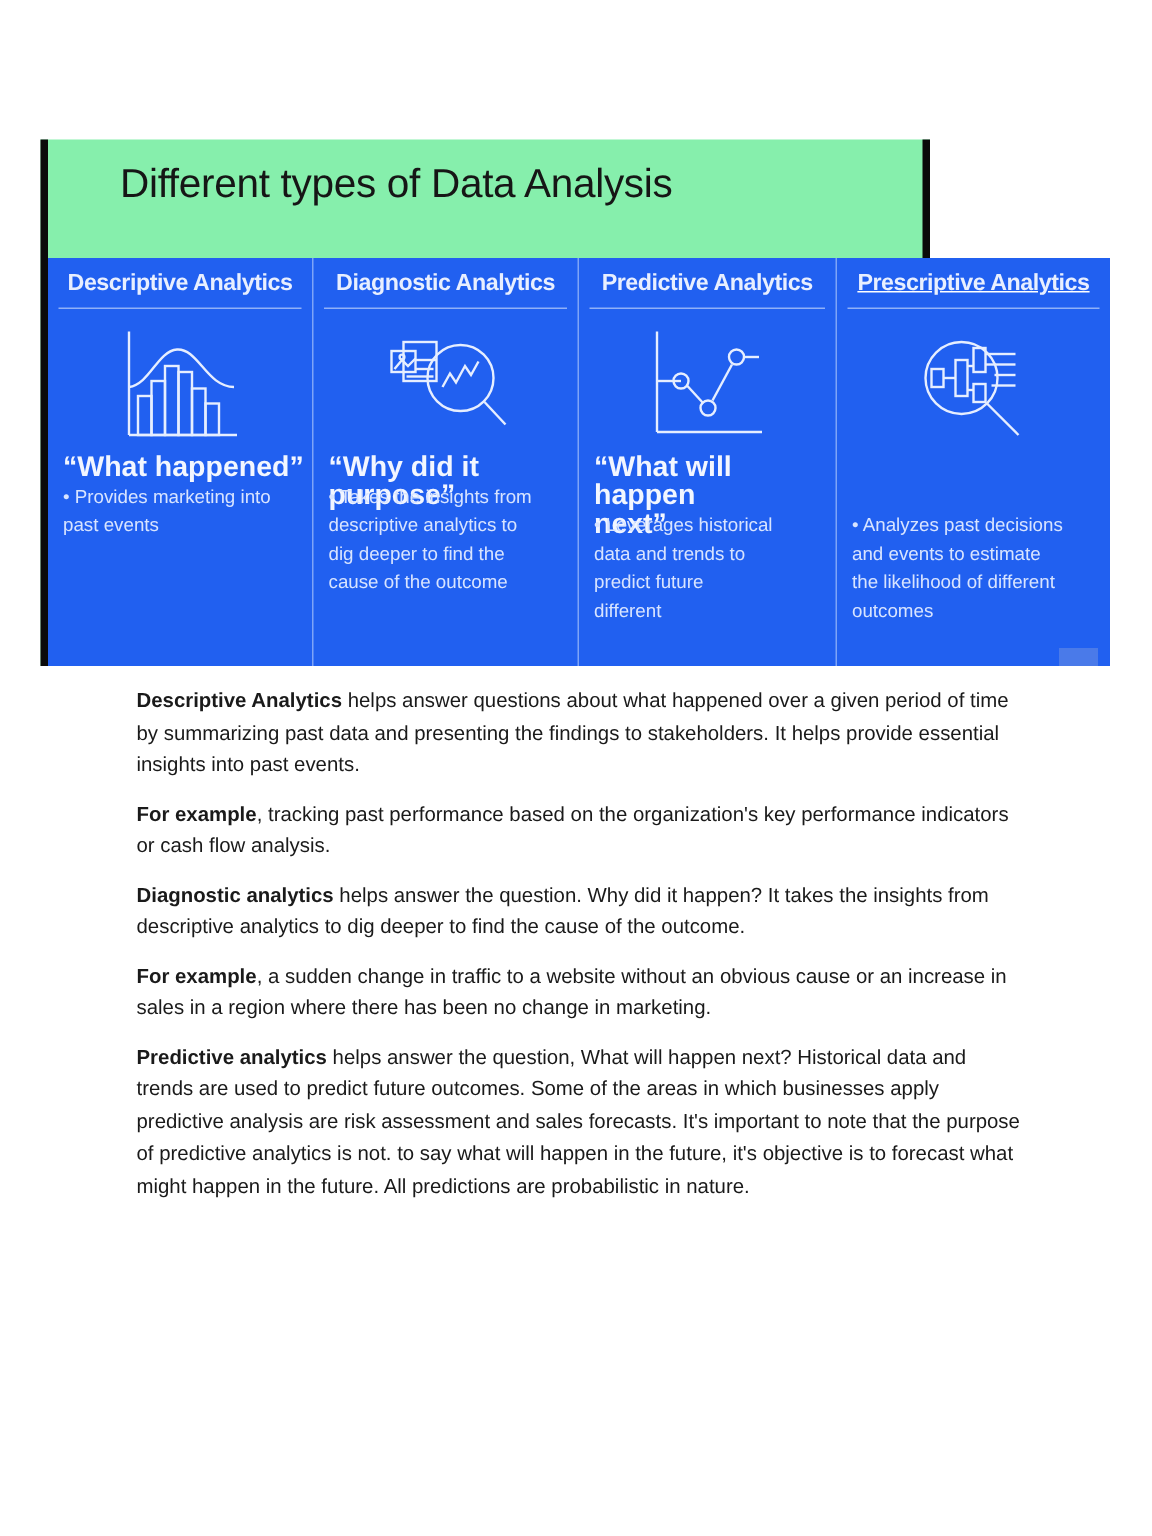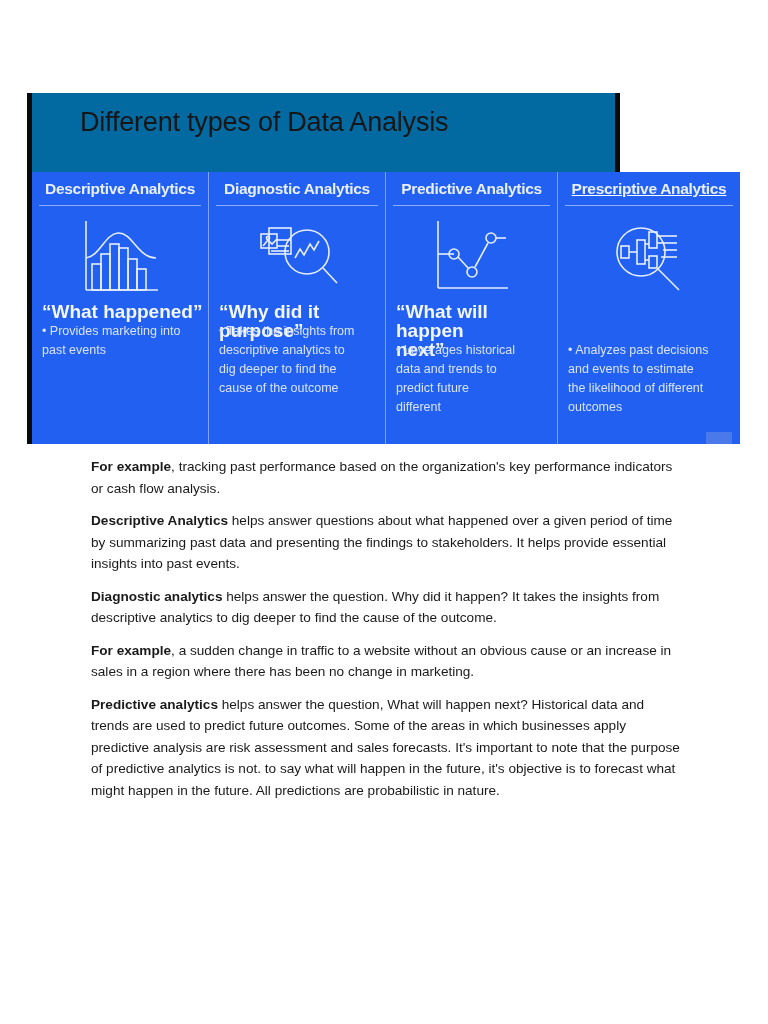--- a/index.html
+++ b/index.html
@@ -2,21 +2,21 @@
 <html><head>
 <meta charset="utf-8">
 <style>
   html, body { margin: 0; padding: 0; }
   body {
     width: 768px; height: 1024px; background: #ffffff; position: relative; overflow: hidden;
     font-family: "Liberation Sans", sans-serif; color: #111;
   }
   .figure {
     position: absolute; left: 27px; top: 93px; width: 593px; height: 351px;
-    background: #0369a1;
+    background: #86efac;
   }
   .bar-left { position: absolute; left: 0; top: 0; width: 5px; height: 351px; background: #0a0a0a; }
   .bar-right { position: absolute; right: 0; top: 0; width: 5px; height: 351px; background: #0a0a0a; }
   .fig-title {
     position: absolute; left: 53px; top: 14px; font-size: 27px; color: #161616;
     font-family: "Liberation Sans", sans-serif; letter-spacing: -0.2px;
   }
   .panel {
     position: absolute; left: 5px; top: 79px; width: 708px; height: 272px;
     background: #2160f0; display: flex;
@@ -151,18 +151,18 @@
       <div class="col-desc" style="top:169px">• Analyzes past decisions
    and events to estimate
    the likelihood of different
    outcomes</div>
       <div class="logo"></div>
     </div>
   </div>
 </div>
 
 <div class="body-text">
+  <p><b>Descriptive Analytics</b><span> helps answer questions about what happened over a given period of time by summarizing past data and presenting the findings to stakeholders. It helps provide essential insights into past events.</span></p>
   <p><b>For example</b><span>, tracking past performance based on the organization's key performance indicators or cash flow analysis.</span></p>
-  <p><b>Descriptive Analytics</b><span> helps answer questions about what happened over a given period of time by summarizing past data and presenting the findings to stakeholders. It helps provide essential insights into past events.</span></p>
   <p><b>Diagnostic analytics</b><span> helps answer the question. Why did it happen? It takes the insights from descriptive analytics to dig deeper to find the cause of the outcome.</span></p>
   <p><b>For example</b><span>, a sudden change in traffic to a website without an obvious cause or an increase in sales in a region where there has been no change in marketing.</span></p>
   <p><b>Predictive analytics</b><span> helps answer the question, What will happen next? Historical data and trends are used to predict future outcomes. Some of the areas in which businesses apply predictive analysis are risk assessment and sales forecasts. It's important to note that the purpose of predictive analytics is not. to say what will happen in the future, it's objective is to forecast what might happen in the future. All predictions are probabilistic in nature.</span></p>
 </div>
 
 </body></html>

